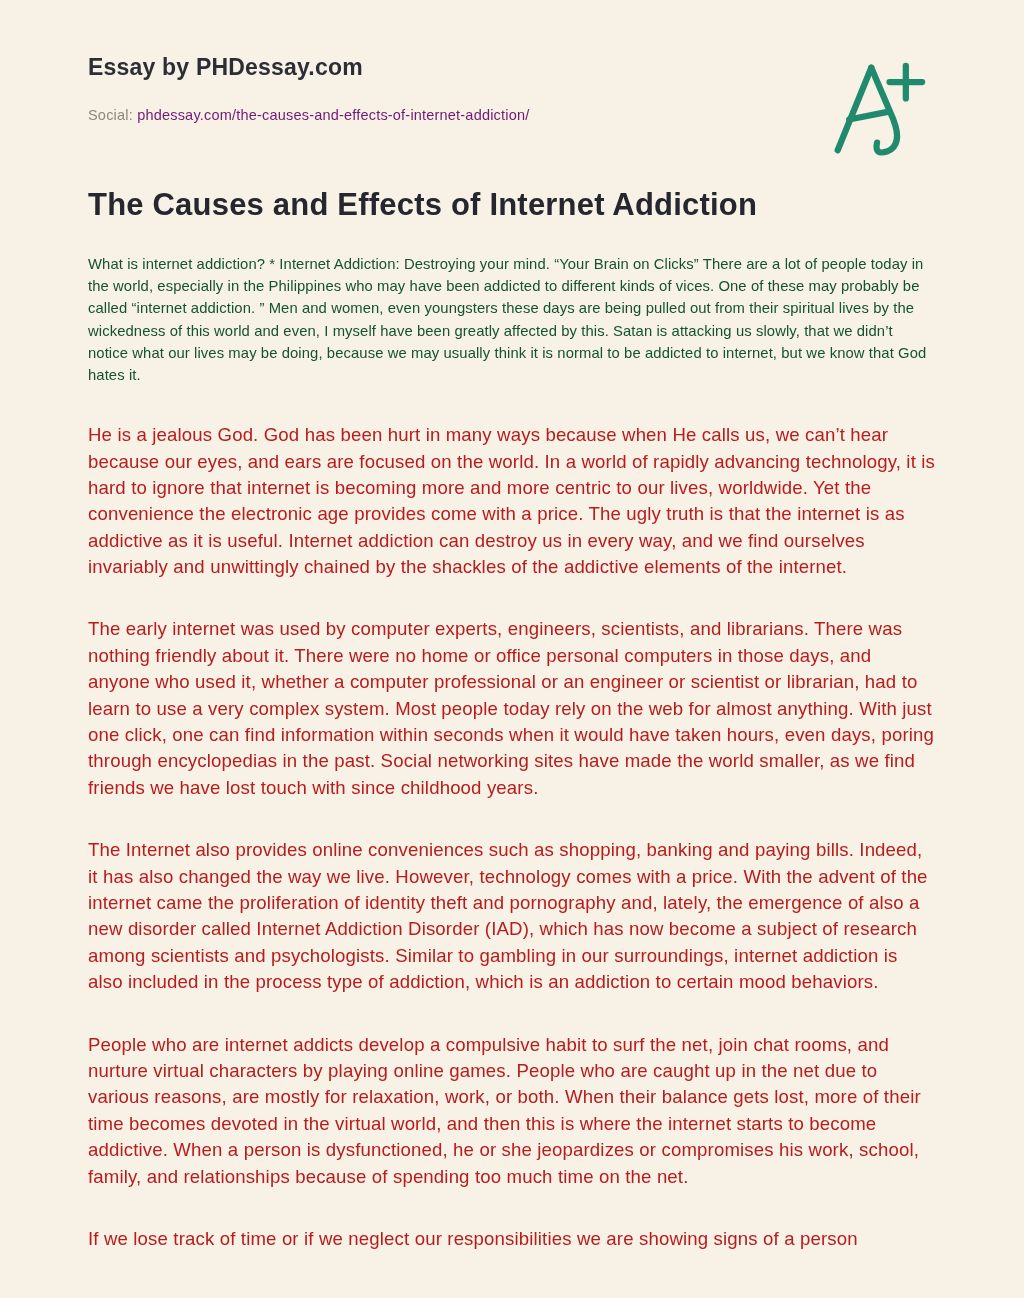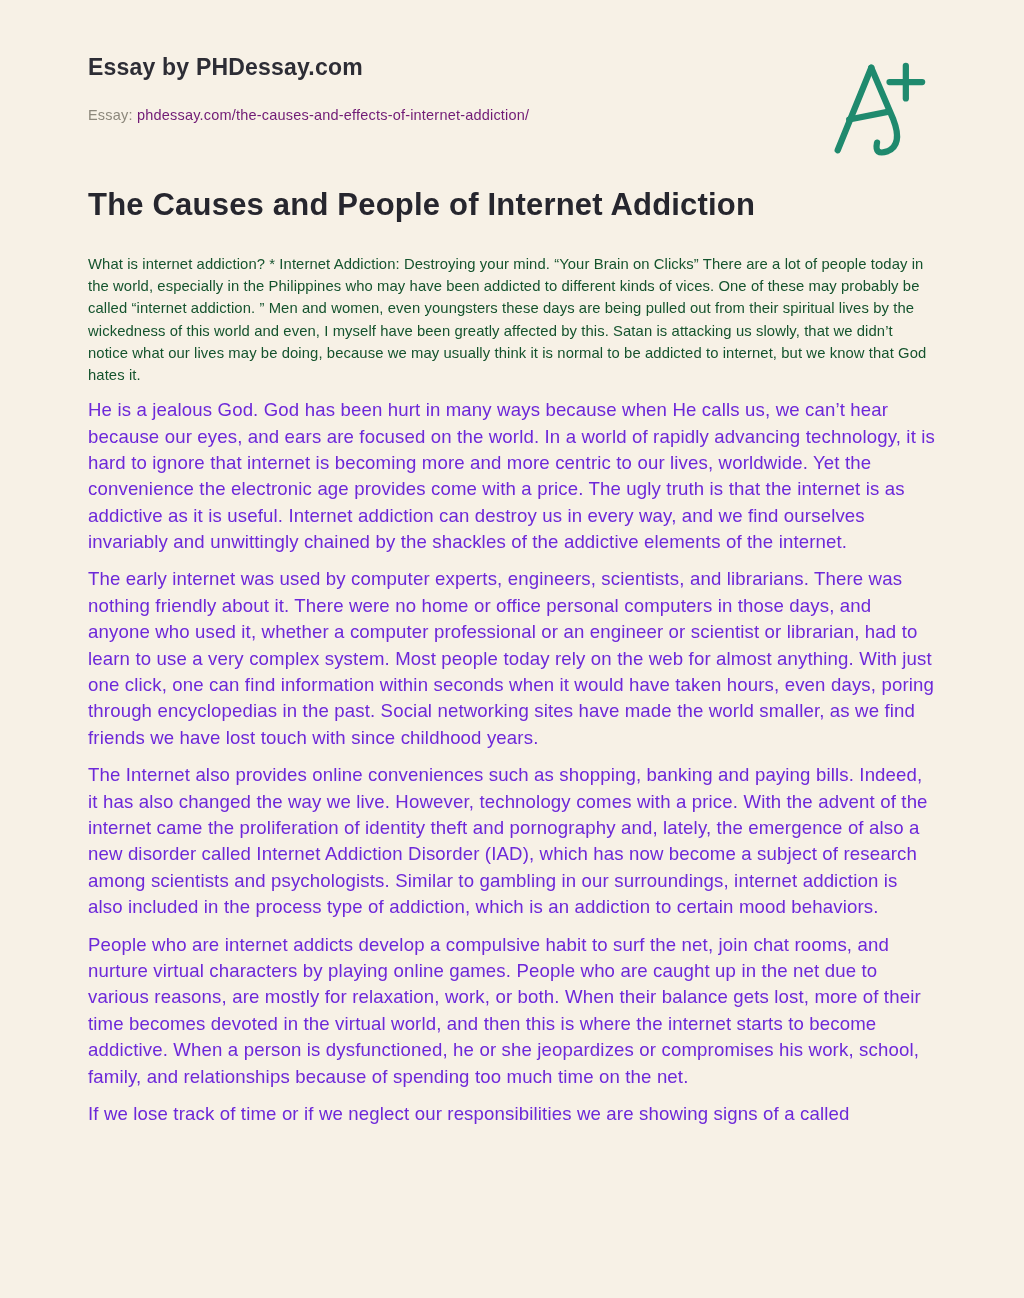--- a/index.html
+++ b/index.html
@@ -54,58 +54,58 @@
     letter-spacing: 0.2px;
   }
   .lead {
     margin-top: 30px;
     font-size: 14.8px;
     line-height: 1.5;
     color: #14532d;
     letter-spacing: 0.1px;
   }
   .body-copy p {
-    margin-top: 11px;
+    margin-top: 36px;
     font-size: 18.6px;
     line-height: 1.42;
-    color: #6d28d9;
+    color: #b91c1c;
     letter-spacing: 0.15px;
   }
 </style>
 </head>
 <body>
 
 <div class="page">
 
   <div class="header-row">
     <div class="byline">Essay by PHDessay.com</div>
 
     <div class="source-line">
-      <span>Essay:</span>
+      <span>Social:</span>
       <a class="source-link">phdessay.com/the-causes-and-effects-of-internet-addiction/</a>
     </div>
 
     <div class="logo">
       <svg viewBox="0 0 100 110" width="96" height="106" aria-hidden="true">
         <g stroke="#1f8a6e" stroke-width="6.5" fill="none" stroke-linecap="round" stroke-linejoin="round">
           <path d="M8 98 L43 12"></path>
           <path d="M43 12 L66 66 Q76 92 60 99 Q46 104 49 90"></path>
           <path d="M20 66 L60 58"></path>
           <path d="M79 10 L79 44"></path>
           <path d="M62 27 L96 27"></path>
         </g>
       </svg>
     </div>
   </div>
 
-  <h1 class="title">The Causes and People of Internet Addiction</h1>
+  <h1 class="title">The Causes and Effects of Internet Addiction</h1>
 
   <p class="lead">What is internet addiction? * Internet Addiction: Destroying your mind. “Your Brain on Clicks” There are a lot of people today in the world, especially in the Philippines who may have been addicted to different kinds of vices. One of these may probably be called “internet addiction. ” Men and women, even youngsters these days are being pulled out from their spiritual lives by the wickedness of this world and even, I myself have been greatly affected by this. Satan is attacking us slowly, that we didn’t notice what our lives may be doing, because we may usually think it is normal to be addicted to internet, but we know that God hates it.</p>
 
   <div class="body-copy">
     <p>He is a jealous God. God has been hurt in many ways because when He calls us, we can’t hear because our eyes, and ears are focused on the world. In a world of rapidly advancing technology, it is hard to ignore that internet is becoming more and more centric to our lives, worldwide. Yet the convenience the electronic age provides come with a price. The ugly truth is that the internet is as addictive as it is useful. Internet addiction can destroy us in every way, and we find ourselves invariably and unwittingly chained by the shackles of the addictive elements of the internet.</p>
     <p>The early internet was used by computer experts, engineers, scientists, and librarians. There was nothing friendly about it. There were no home or office personal computers in those days, and anyone who used it, whether a computer professional or an engineer or scientist or librarian, had to learn to use a very complex system. Most people today rely on the web for almost anything. With just one click, one can find information within seconds when it would have taken hours, even days, poring through encyclopedias in the past. Social networking sites have made the world smaller, as we find friends we have lost touch with since childhood years.</p>
     <p>The Internet also provides online conveniences such as shopping, banking and paying bills. Indeed, it has also changed the way we live. However, technology comes with a price. With the advent of the internet came the proliferation of identity theft and pornography and, lately, the emergence of also a new disorder called Internet Addiction Disorder (IAD), which has now become a subject of research among scientists and psychologists. Similar to gambling in our surroundings, internet addiction is also included in the process type of addiction, which is an addiction to certain mood behaviors.</p>
     <p>People who are internet addicts develop a compulsive habit to surf the net, join chat rooms, and nurture virtual characters by playing online games. People who are caught up in the net due to various reasons, are mostly for relaxation, work, or both. When their balance gets lost, more of their time becomes devoted in the virtual world, and then this is where the internet starts to become addictive. When a person is dysfunctioned, he or she jeopardizes or compromises his work, school, family, and relationships because of spending too much time on the net.</p>
-    <p>If we lose track of time or if we neglect our responsibilities we are showing signs of a called</p>
+    <p>If we lose track of time or if we neglect our responsibilities we are showing signs of a person</p>
   </div>
 
 </div>
 
 </body></html>

